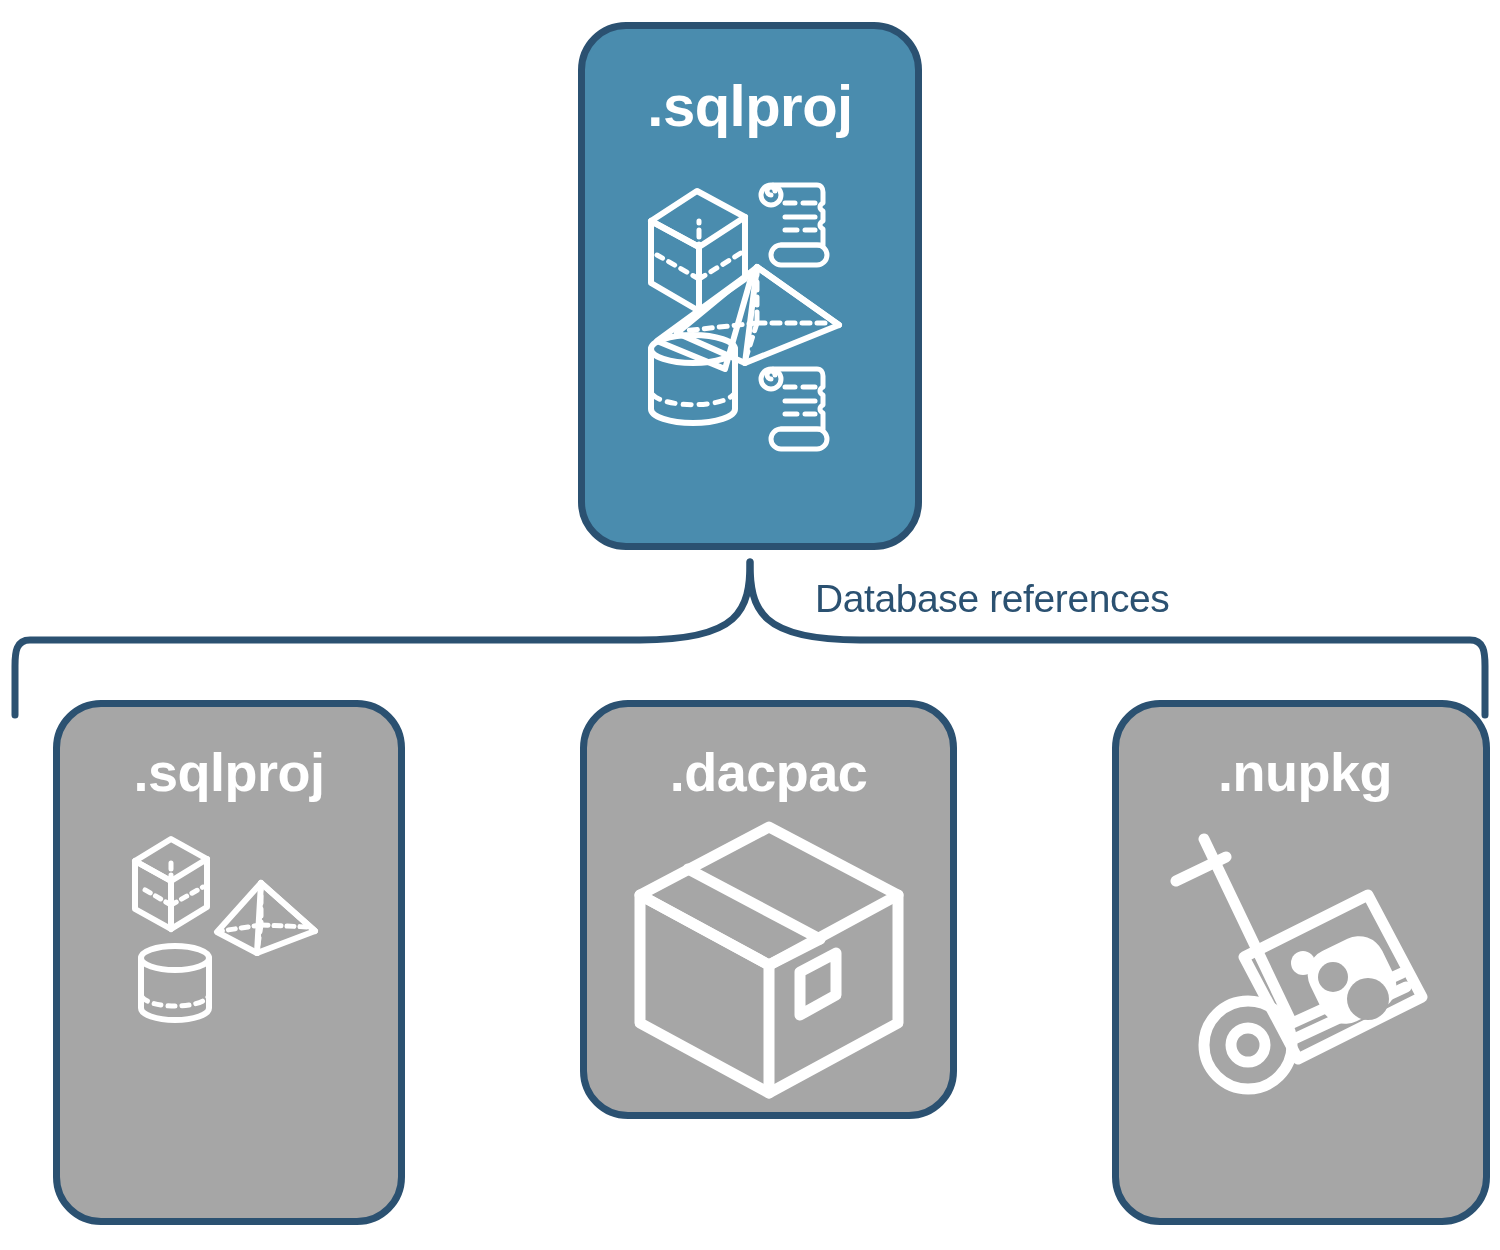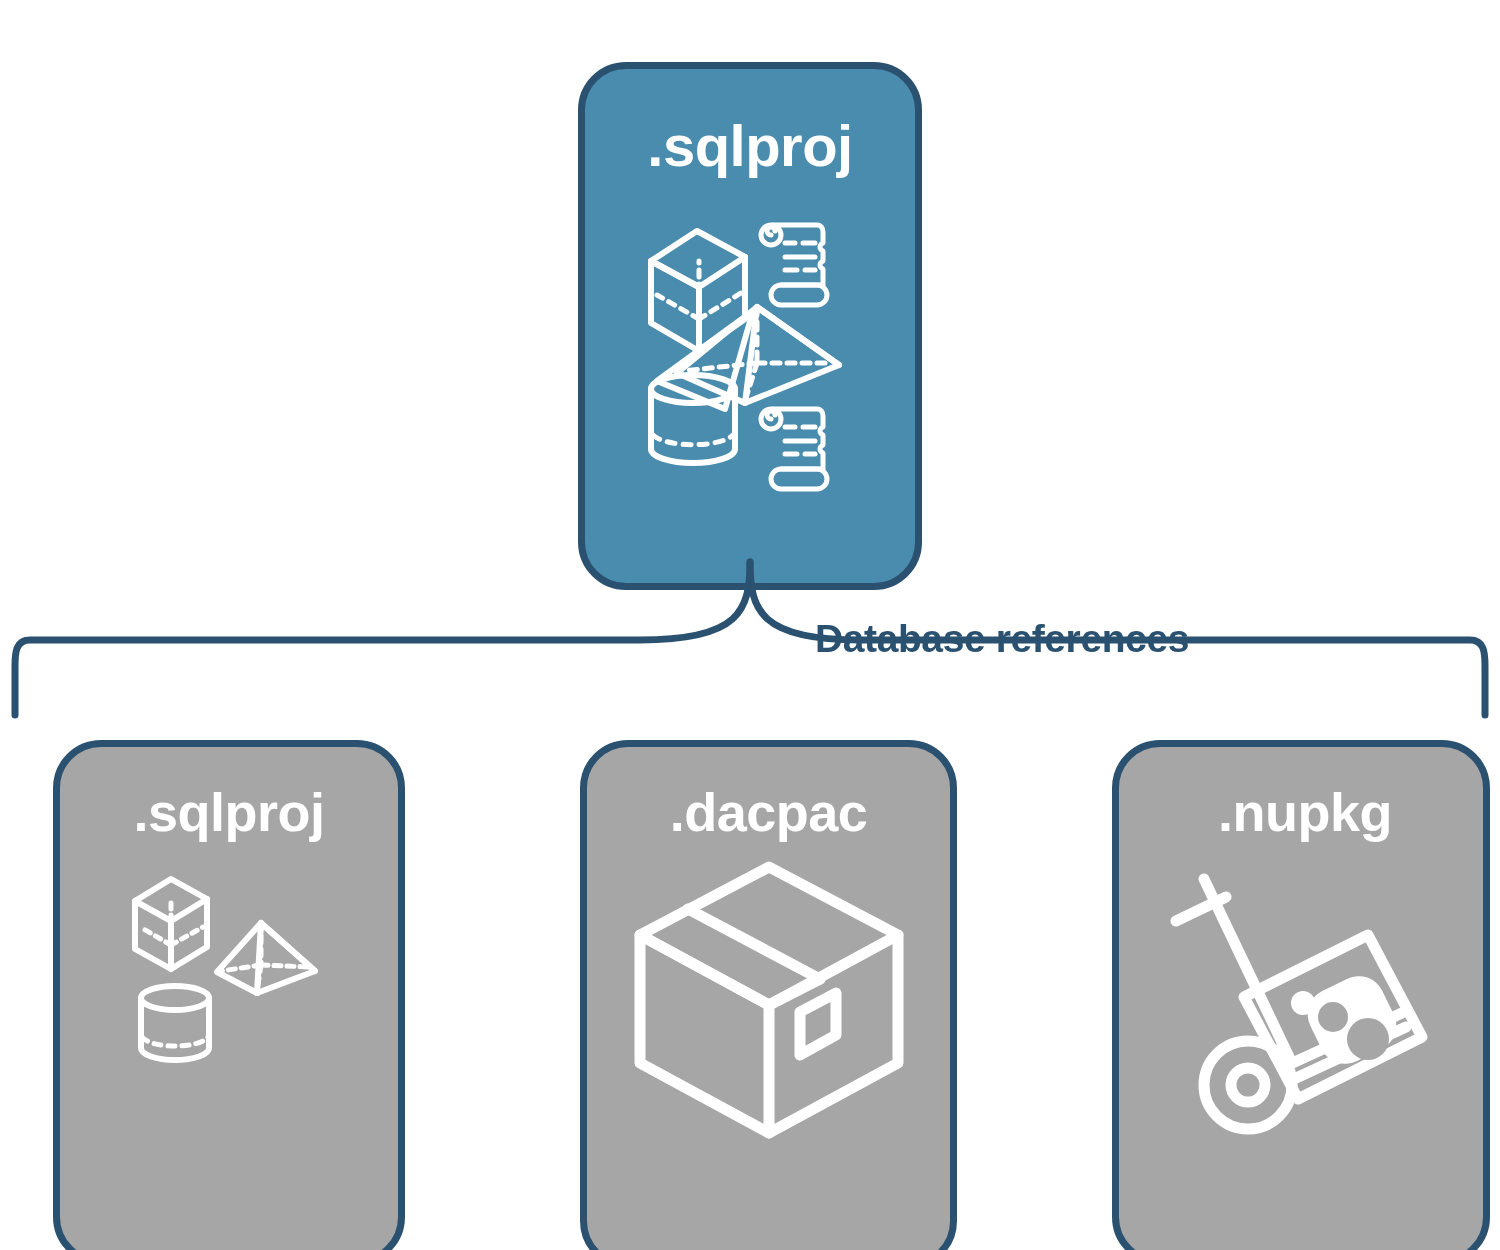--- a/index.html
+++ b/index.html
@@ -21,21 +21,20 @@
     height: 1250px;
   }
   .node {
     position: absolute;
     box-sizing: border-box;
     border-radius: 48px;
     border: 7px solid #2b5171;
     display: flex;
     flex-direction: column;
     align-items: center;
-    margin-top: 40px;
   }
   .node-primary {
     background: #4a8cae;
   }
   .node-secondary {
     background: #a6a6a6;
   }
   .node-label {
     color: #ffffff;
     font-weight: bold;
@@ -56,21 +55,21 @@
   #node-sqlproj {
     left: 53px;
     top: 700px;
     width: 352px;
     height: 525px;
   }
   #node-dacpac {
     left: 580px;
     top: 700px;
     width: 377px;
-    height: 529px;
+    height: 419px;
   }
   #node-nupkg {
     left: 1112px;
     top: 700px;
     width: 378px;
     height: 525px;
     padding-left: 8px;
   }
   .node-secondary .node-label {
     font-size: 54px;
@@ -96,26 +95,25 @@
     top: 540px;
     width: 1500px;
     height: 190px;
     pointer-events: none;
   }
   #reference-label {
     position: absolute;
     left: 815px;
     top: 577px;
     font-size: 39px;
-    font-weight: bold;
+    font-weight: normal;
     color: #2b5171;
     letter-spacing: -0.4px;
     white-space: nowrap;
     user-select: none;
-    margin-top: 40px;
   }
 </style>
 </head>
 <body>
 
 <div class="stage">
 
   <div class="node node-primary" id="node-top">
     <div class="node-label">.sqlproj</div>
     <div class="icon-area">

